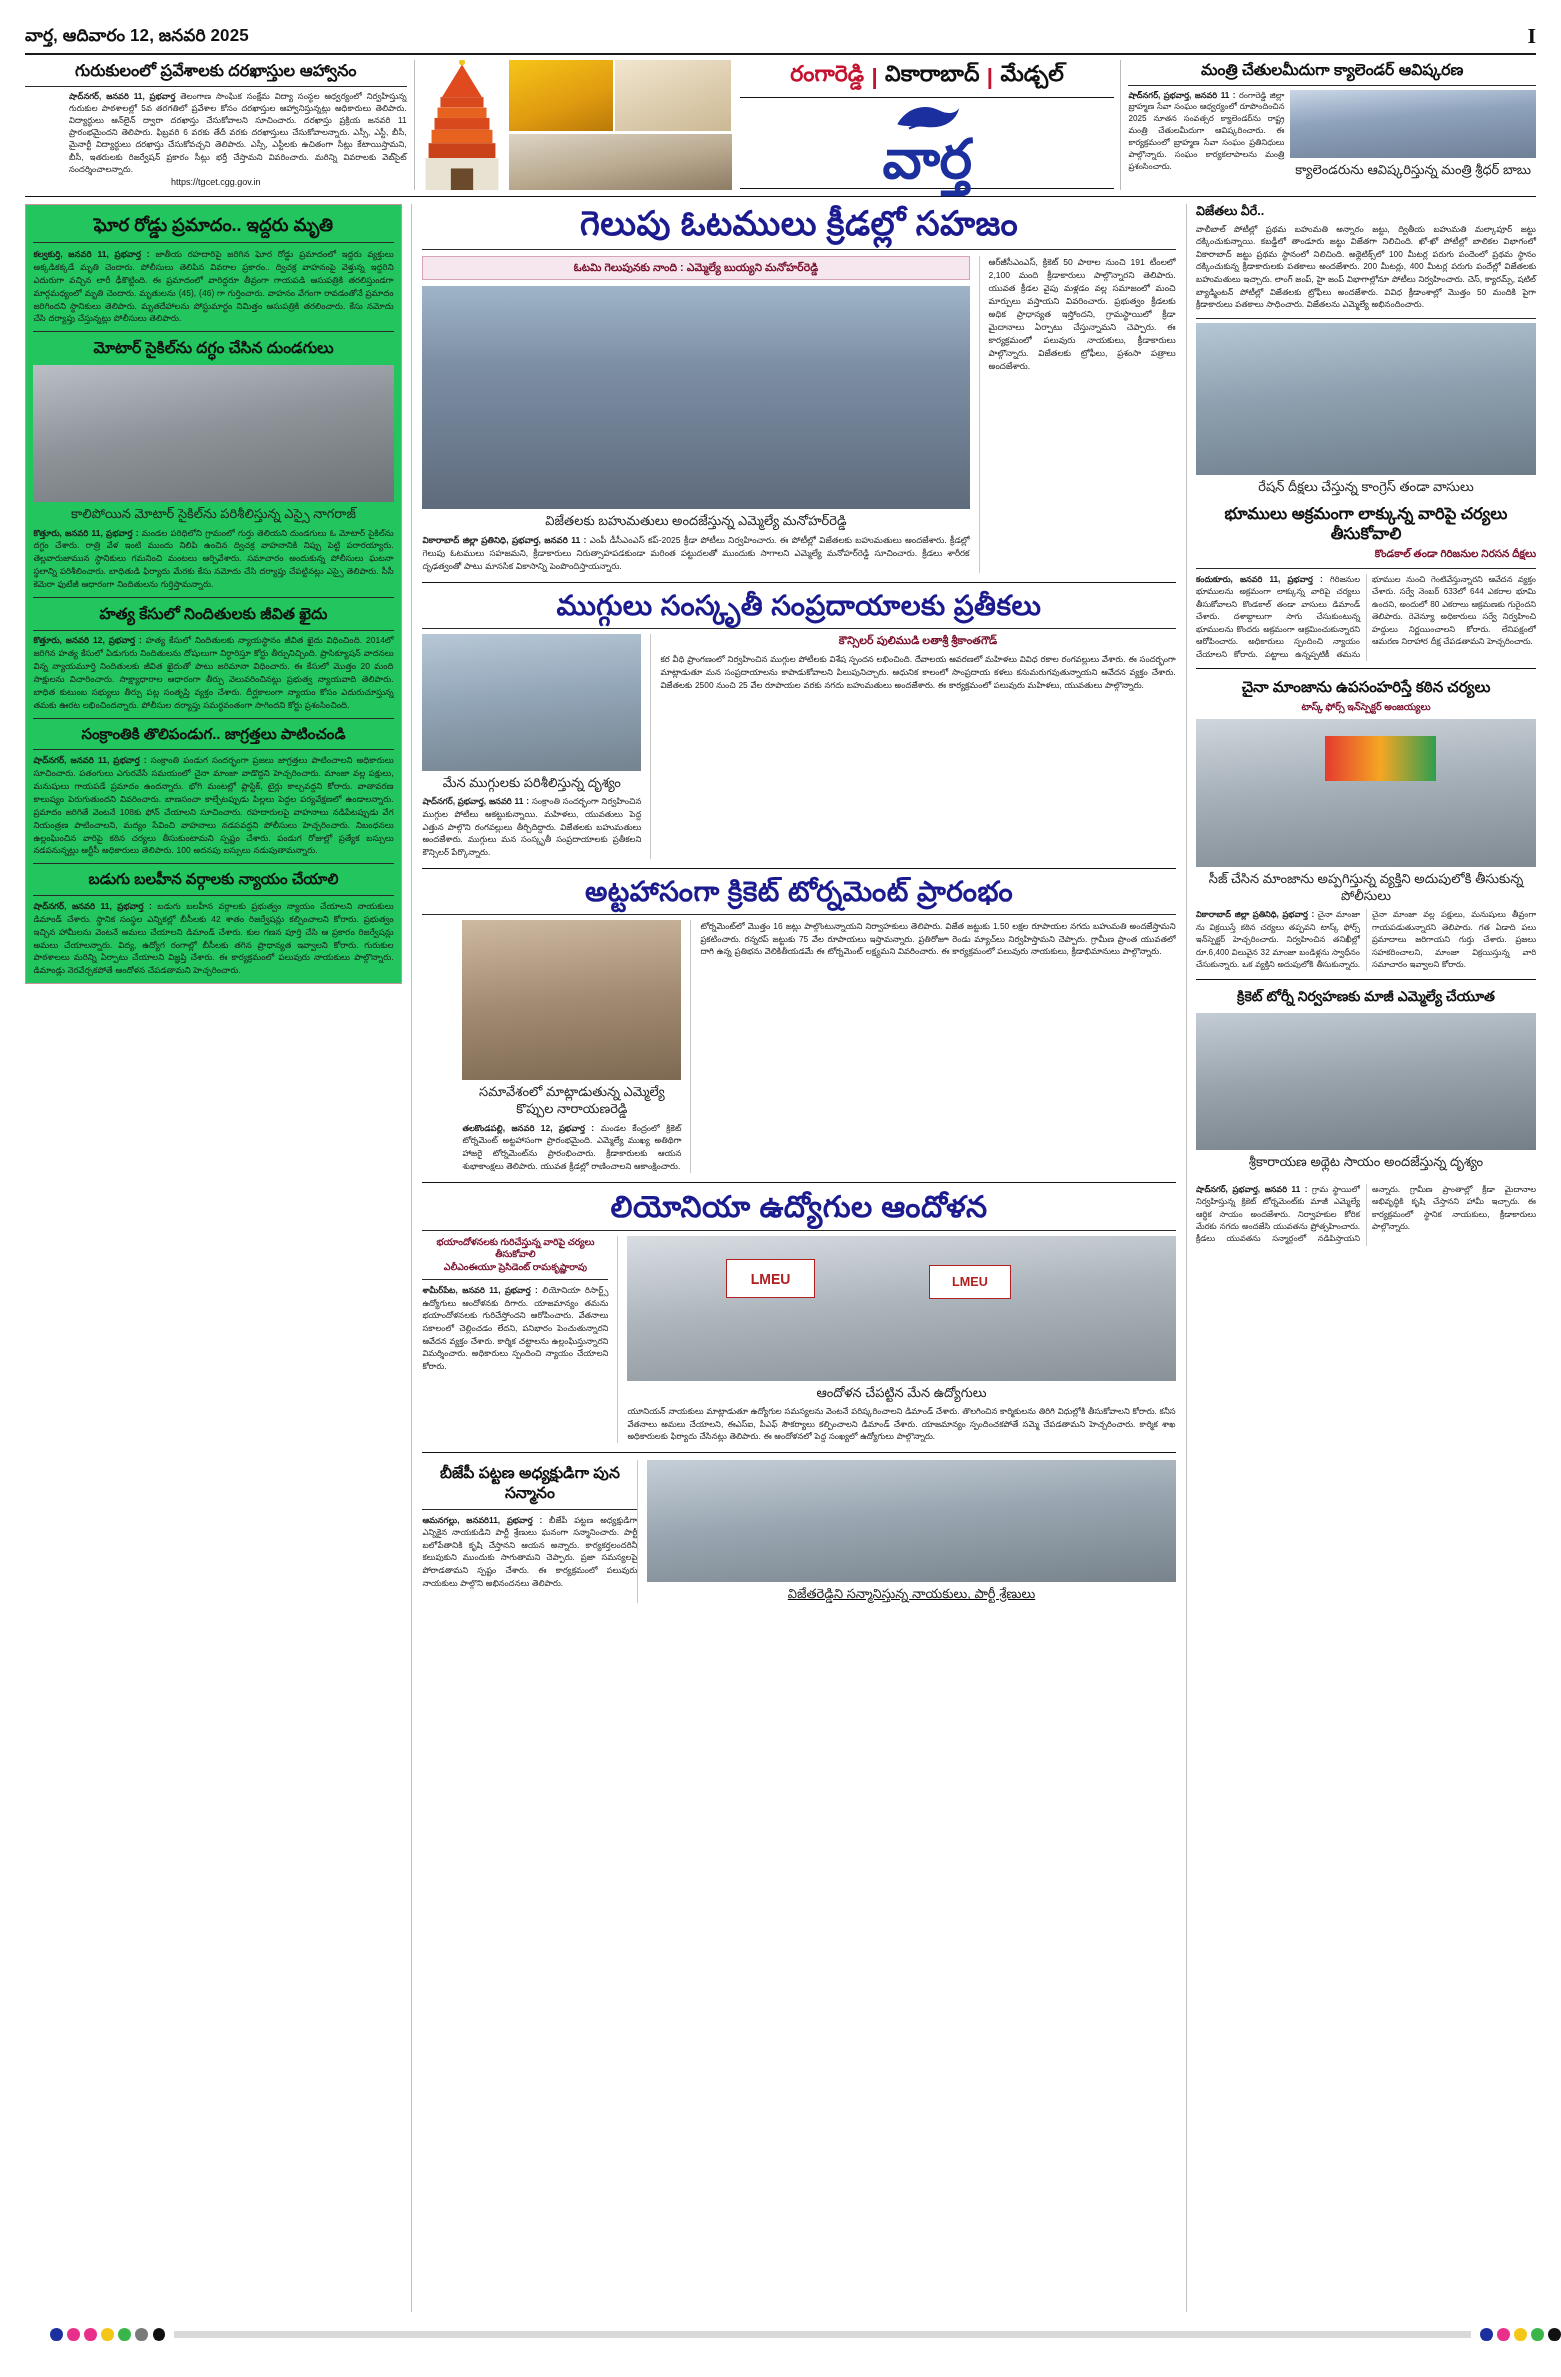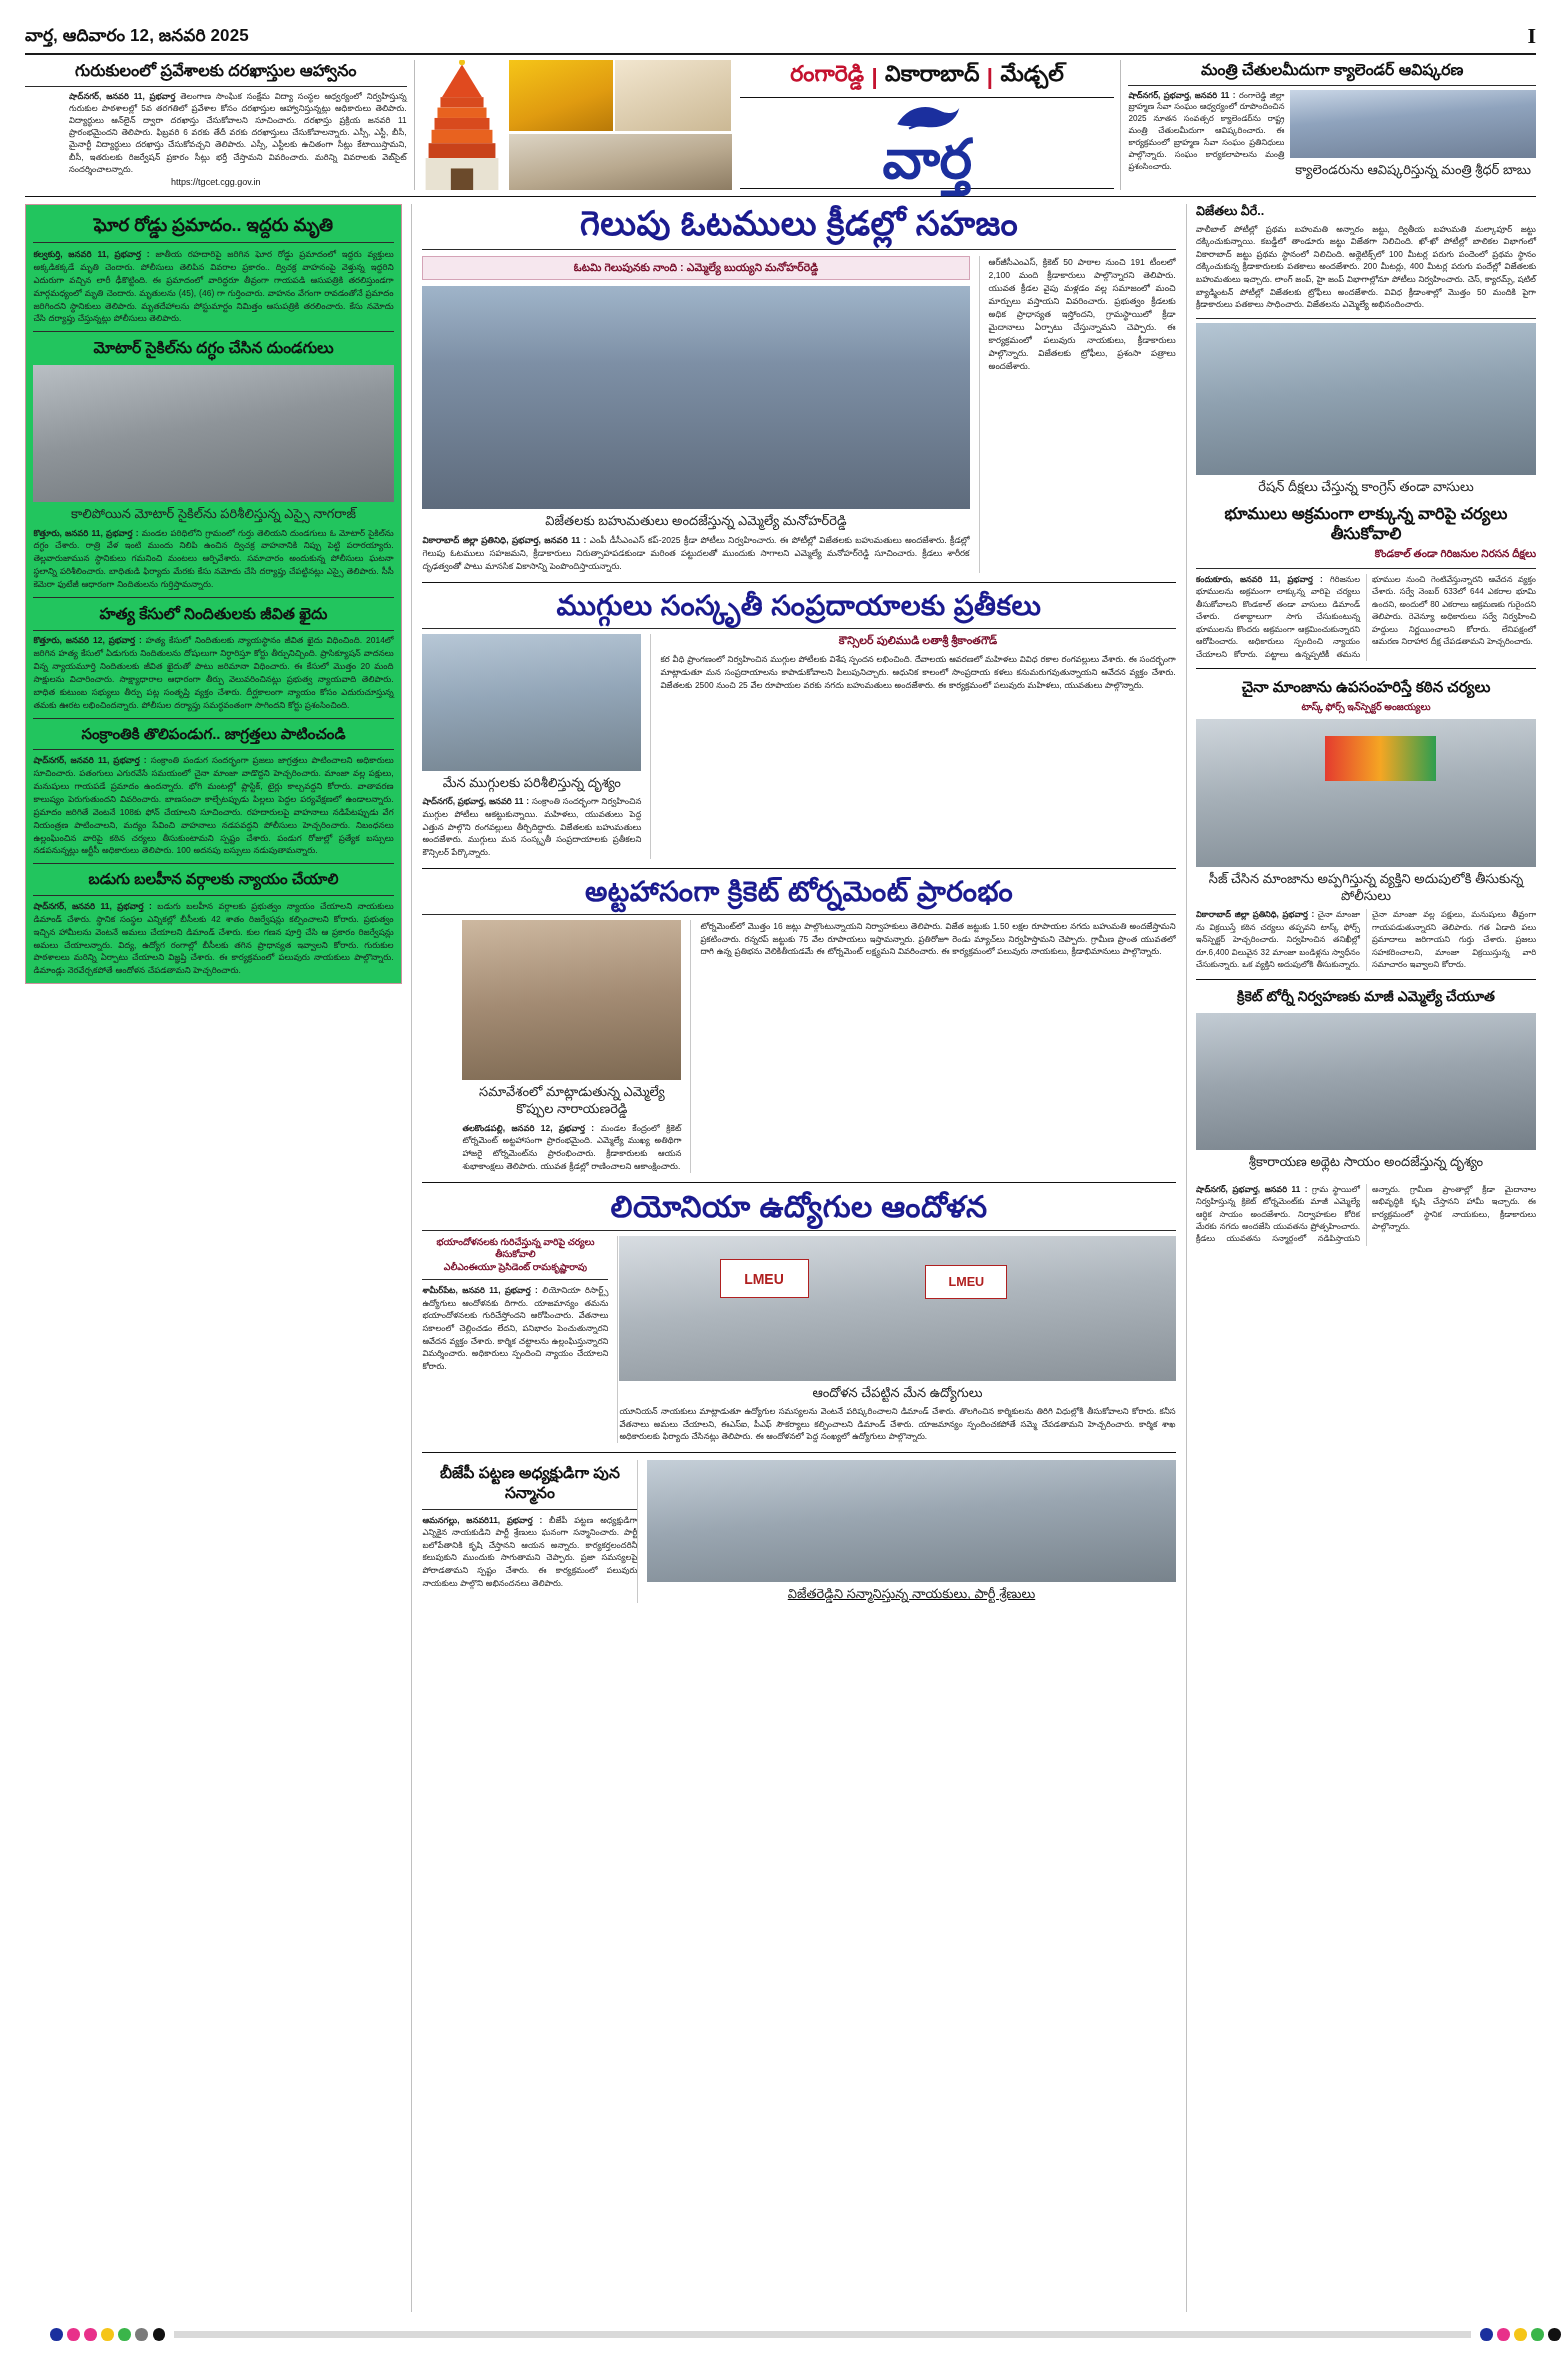--- a/index.html
+++ b/index.html
@@ -269,21 +269,21 @@
       <div style="display:flex;gap:9px;">
         <div style="width:186px;">
           <div style="text-align:center;font-size:9.3px;font-weight:bold;color:#7a0f2b;line-height:1.35;">భయాందోళనలకు గురిచేస్తున్న వారిపై చర్యలు తీసుకోవాలి</div>
           <div style="text-align:center;font-size:9.3px;font-weight:bold;color:#7a0f2b;line-height:1.35;padding-bottom:3.7px;">ఎలీఎంఈయూ ప్రెసిడెంట్ రామకృష్ణారావు</div>
           <div class="rule-h" style="margin:2.2px 0 3.7px;"></div>
           <div class="body-text" style="font-size:8.3px;">
             <span class="lead">శామీర్‌పేట, జనవరి 11, ప్రభవార్త :</span>
             <span>లియోనియా రిసార్ట్స్ ఉద్యోగులు ఆందోళనకు దిగారు. యాజమాన్యం తమను భయాందోళనలకు గురిచేస్తోందని ఆరోపించారు. వేతనాలు సకాలంలో చెల్లించడం లేదని, పనిభారం పెంచుతున్నారని ఆవేదన వ్యక్తం చేశారు. కార్మిక చట్టాలను ఉల్లంఘిస్తున్నారని విమర్శించారు. అధికారులు స్పందించి న్యాయం చేయాలని కోరారు.</span>
           </div>
         </div>
-        <div style="flex:1;border-left:0.7px solid #c8c8c8;padding-left:1px;">
+        <div style="flex:1;border-left:0.7px solid #c8c8c8;padding-left:9px;">
           <div class="photo" style="height:145px;background:linear-gradient(175deg,#d8dde2,#aeb6bd 45%,#8a9299);">
             <div style="position:absolute;left:18%;top:16%;width:89px;height:39px;background:#fff;border:1.5px solid #b02020;color:#b02020;font-weight:bold;font-size:14px;display:flex;align-items:center;justify-content:center;">LMEU</div>
             <div style="position:absolute;left:55%;top:20%;width:82px;height:34px;background:#fff;border:1.5px solid #b02020;color:#b02020;font-weight:bold;font-size:12.6px;display:flex;align-items:center;justify-content:center;">LMEU</div>
           </div>
           <div class="cap">ఆందోళన చేపట్టిన మేన ఉద్యోగులు</div>
           <div class="body-text" style="font-size:8.3px;margin-top:3.7px;">యూనియన్ నాయకులు మాట్లాడుతూ ఉద్యోగుల సమస్యలను వెంటనే పరిష్కరించాలని డిమాండ్ చేశారు. తొలగించిన కార్మికులను తిరిగి విధుల్లోకి తీసుకోవాలని కోరారు. కనీస వేతనాలు అమలు చేయాలని, ఈఎస్‌ఐ, పీఎఫ్ సౌకర్యాలు కల్పించాలని డిమాండ్ చేశారు. యాజమాన్యం స్పందించకపోతే సమ్మె చేపడతామని హెచ్చరించారు. కార్మిక శాఖ అధికారులకు ఫిర్యాదు చేసినట్లు తెలిపారు. ఈ ఆందోళనలో పెద్ద సంఖ్యలో ఉద్యోగులు పాల్గొన్నారు.</div>
         </div>
       </div>
 
       <div class="rule-h thick" style="margin:9px 0 7.4px;"></div>

